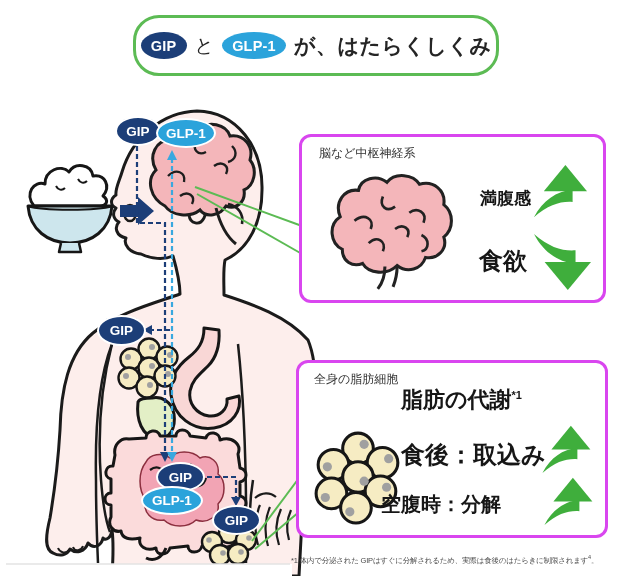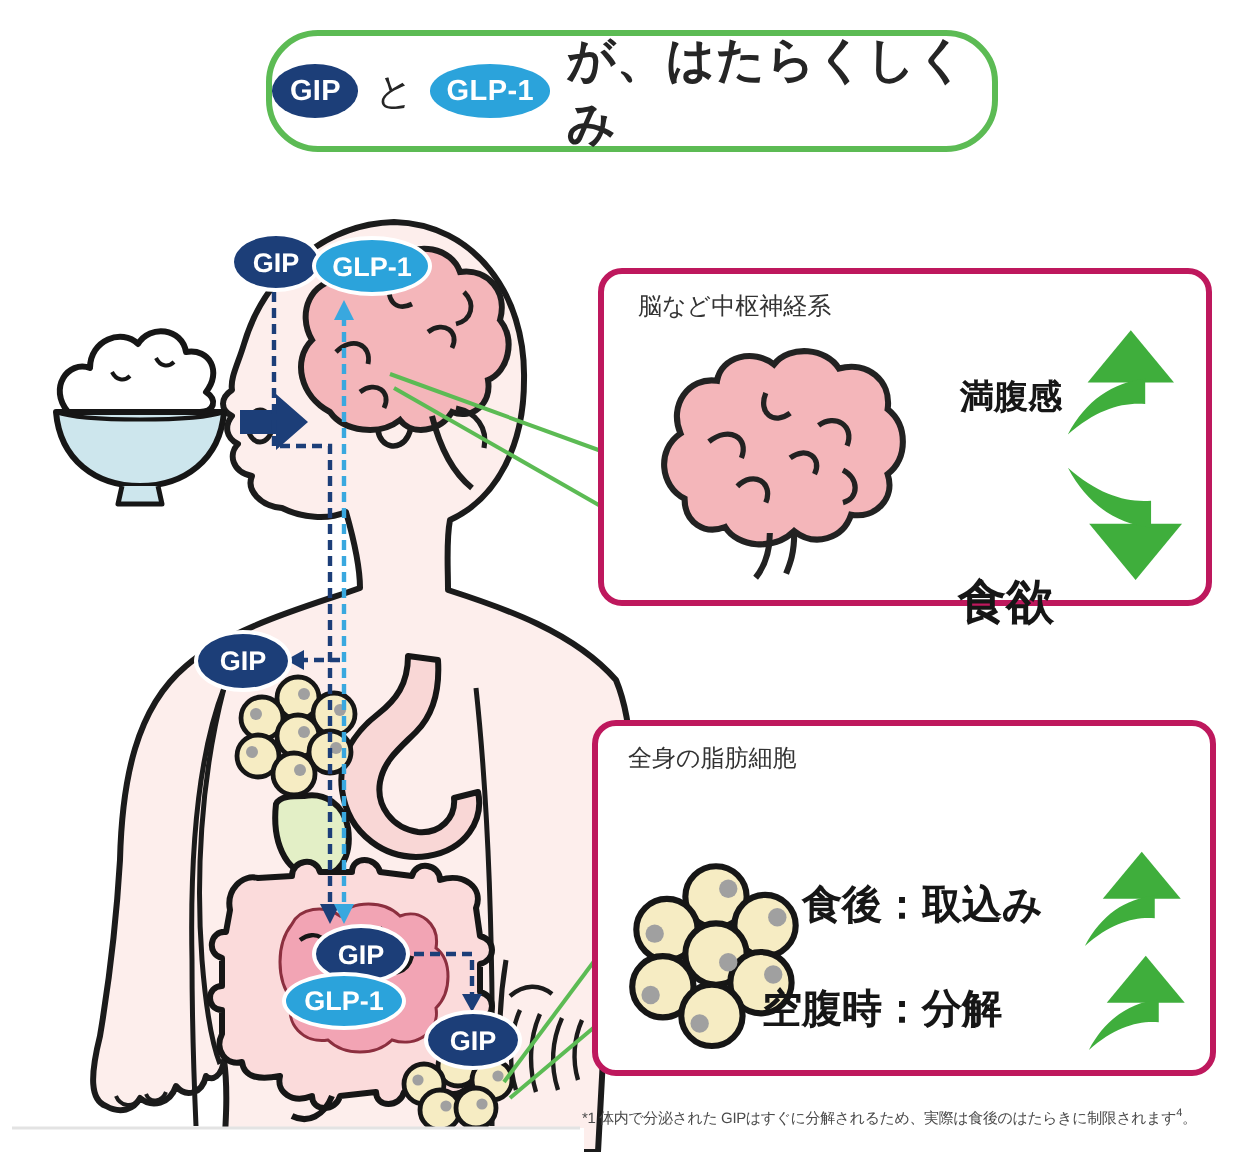--- a/index.html
+++ b/index.html
@@ -2,33 +2,33 @@
 <html><head>
 <meta charset="utf-8">
 <style>
   html,body{margin:0;padding:0;background:#fff;}
   .stage{position:relative;width:625px;height:576px;background:#fff;overflow:hidden;
          font-family:"Liberation Sans","DejaVu Sans",sans-serif;color:#222;}
   
   .banner{position:absolute;left:133px;top:15px;width:360px;height:55px;border:3px solid #5cbb54;
           border-radius:26px;background:#fff;display:flex;align-items:center;justify-content:center;
           gap:8px;z-index:6;}
-  .banner .txt{font-size:24px;font-weight:700;letter-spacing:.5px;color:#252525;}
+  .banner .txt{font-size:21px;font-weight:700;letter-spacing:.5px;color:#252525;}
   .banner .tsu{font-size:19px;font-weight:500;color:#252525;}
   .pill{display:inline-flex;align-items:center;justify-content:center;color:#fff;font-weight:700;
         border-radius:50%;font-size:14.5px;letter-spacing:.2px;}
   .pill.navy{background:#1c3e78;width:46px;height:27px;}
   .pill.blue{background:#2ba3db;width:64px;height:27px;}
   
   .badge{position:absolute;display:flex;align-items:center;justify-content:center;color:#fff;
          font-weight:700;border-radius:50%;z-index:4;font-size:13.5px;border:2px solid #fff;box-sizing:border-box;}
   .badge.navy{background:#1c3e78;}
   .badge.blue{background:#2ba3db;}
   
-  .infobox{position:absolute;background:#fff;border:3px solid #be185d;border-radius:12px;z-index:3;}
+  .infobox{position:absolute;background:#fff;border:3px solid #d946ef;border-radius:12px;z-index:3;}
   .box-title{position:absolute;font-size:12px;color:#333;white-space:nowrap;}
   .big-label{position:absolute;font-weight:700;color:#161616;white-space:nowrap;}
   .arrow-svg{position:absolute;}
   .illus{position:absolute;}
   .heading-sup{font-size:11px;vertical-align:super;}
   
   .footnote{position:absolute;left:291px;top:554px;font-size:7.5px;letter-spacing:-.2px;
             color:#4a4a4a;z-index:6;white-space:nowrap;}
   .footnote sup{font-size:5.5px;}
   .scene{position:absolute;left:0;top:0;z-index:1;}
@@ -213,30 +213,33 @@
       <path d="M60,93 C60,103 57,110 53,115" fill="none" stroke="#222" stroke-width="3"></path>
       <path d="M72,93 C72,103 70,108 68,113" fill="none" stroke="#222" stroke-width="3"></path>
     </svg>
 
     <div class="big-label" style="right:72px;top:50px;font-size:17px;">満腹感</div>
     <svg class="arrow-svg" style="right:16px;top:26px;" width="54" height="60" viewBox="0 0 60 64" fill="#3fae3c">
       <path d="M36,1 L60,30 L12,30 Z"></path>
       <path d="M44,28 C26,30 11,40 1,59 C17,45 31,41 44,42 Z"></path>
     </svg>
 
-    <div class="big-label" style="right:76px;top:108px;font-size:24px;margin-top:40px;">食欲</div>
+    <div class="big-label" style="right:76px;top:108px;font-size:24px;">食欲</div>
     <svg class="arrow-svg" style="right:12px;top:92px;" width="58" height="62" viewBox="0 0 60 64" fill="#3fae3c">
       <path d="M36,63 L60,34 L12,34 Z"></path>
       <path d="M44,36 C26,34 11,24 1,5 C17,19 31,23 44,22 Z"></path>
     </svg>
   </div>
 
   <div class="infobox" style="left:296px;top:360px;width:306px;height:172px;text-align:right;">
     <div class="box-title" style="left:15px;top:8px;">全身の脂肪細胞</div>
 
+    <div class="big-label" style="left:102px;top:22px;font-size:22px;">
+      <span>脂肪の代謝</span><span class="heading-sup">*1</span>
+    </div>
 
     <svg class="illus" style="left:12px;top:60px;" width="94" height="104" viewBox="0 0 92 100">
       <g stroke="#161616" stroke-width="3" fill="#f6ecc3">
         <circle cx="46" cy="24" r="15"></circle>
           <circle cx="22" cy="40" r="15"></circle>
           <circle cx="70" cy="38" r="15"></circle>
         <circle cx="46" cy="52" r="15"></circle>
           <circle cx="20" cy="68" r="15"></circle>
           <circle cx="68" cy="66" r="15"></circle>
         <circle cx="44" cy="82" r="15"></circle>
@@ -245,21 +248,21 @@
         <circle cx="52" cy="20" r="4.5"></circle>
           <circle cx="16" cy="42" r="4.5"></circle>
           <circle cx="76" cy="34" r="4.5"></circle>
         <circle cx="52" cy="56" r="4.5"></circle>
           <circle cx="14" cy="72" r="4.5"></circle>
           <circle cx="74" cy="62" r="4.5"></circle>
         <circle cx="38" cy="86" r="4.5"></circle>
       </g>
     </svg>
 
-    <div class="big-label" style="left:102px;top:76px;font-size:20px;">食後：取込み</div>
+    <div class="big-label" style="left:102px;top:76px;font-size:24px;">食後：取込み</div>
     <svg class="arrow-svg" style="right:14px;top:62px;" width="50" height="52" viewBox="0 0 60 64" fill="#3fae3c">
       <path d="M36,1 L60,30 L12,30 Z"></path>
       <path d="M44,28 C26,30 11,40 1,59 C17,45 31,41 44,42 Z"></path>
     </svg>
 
     <div class="big-label" style="left:82px;top:128px;font-size:20px;">空腹時：分解</div>
     <svg class="arrow-svg" style="right:12px;top:114px;" width="50" height="52" viewBox="0 0 60 64" fill="#3fae3c">
       <path d="M36,1 L60,30 L12,30 Z"></path>
       <path d="M44,28 C26,30 11,40 1,59 C17,45 31,41 44,42 Z"></path>
     </svg>

